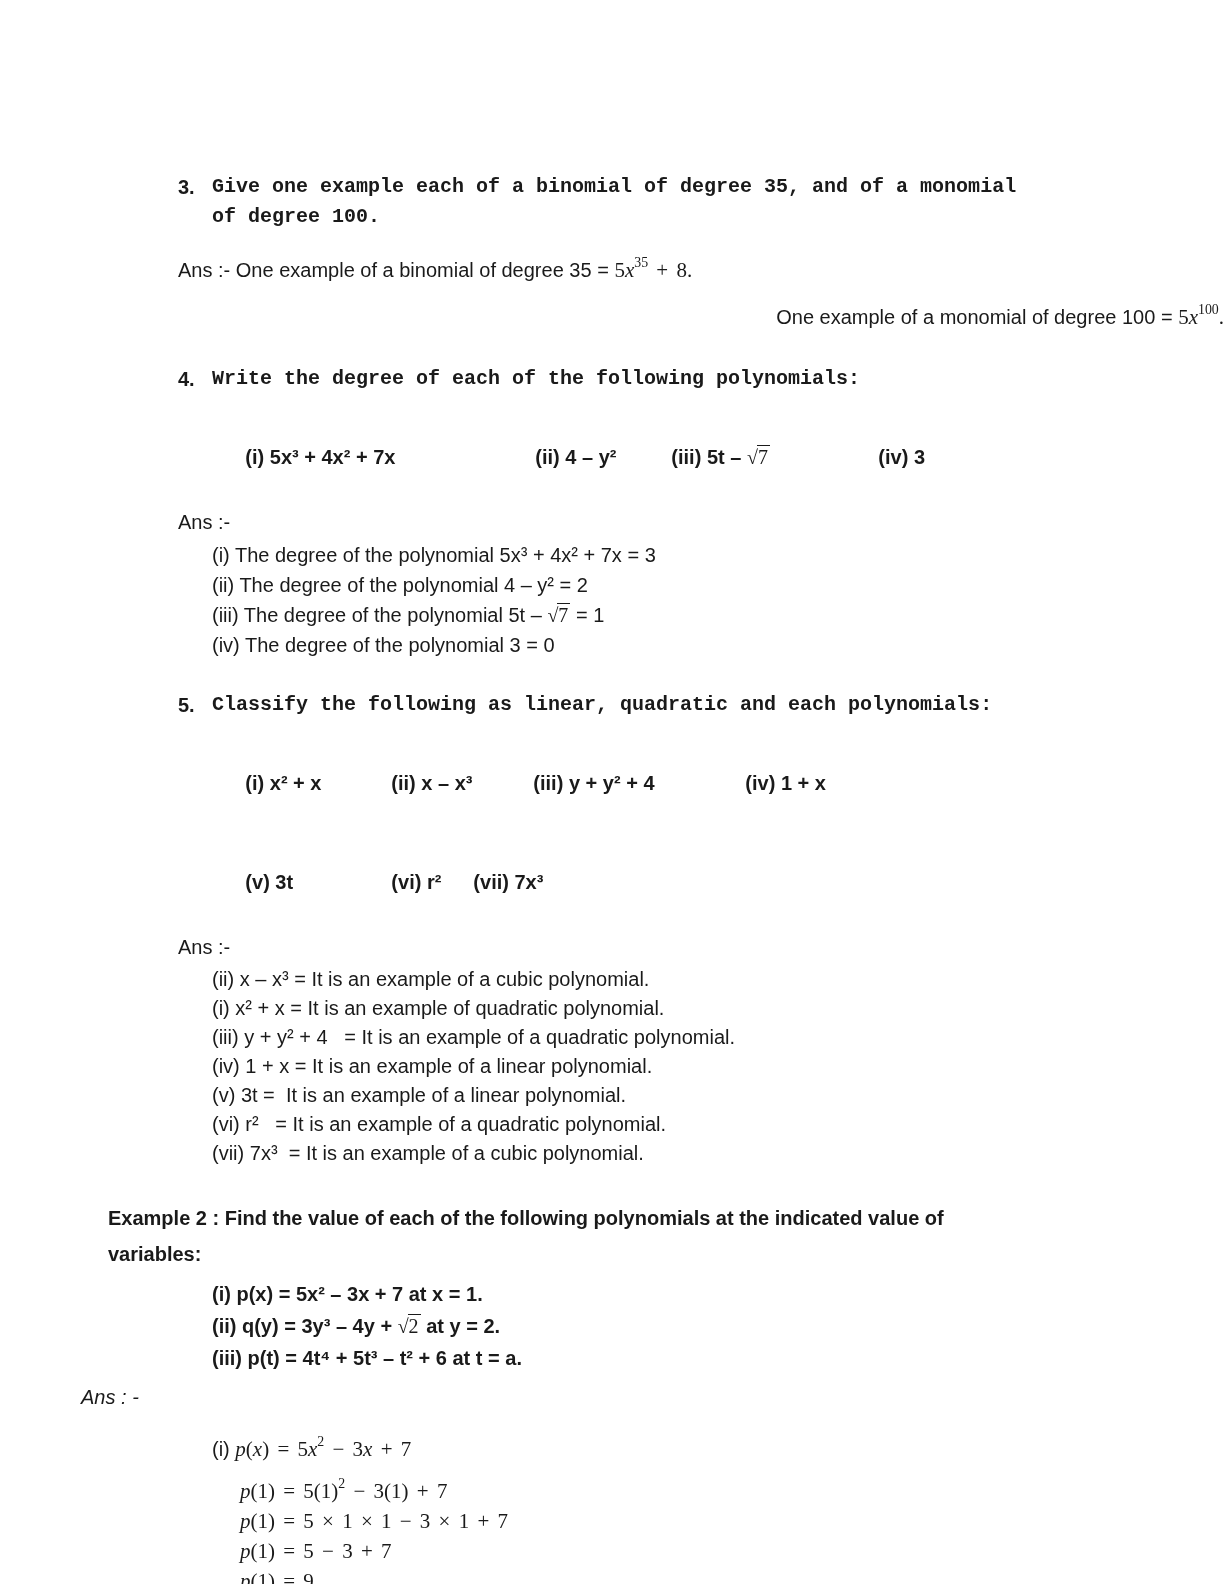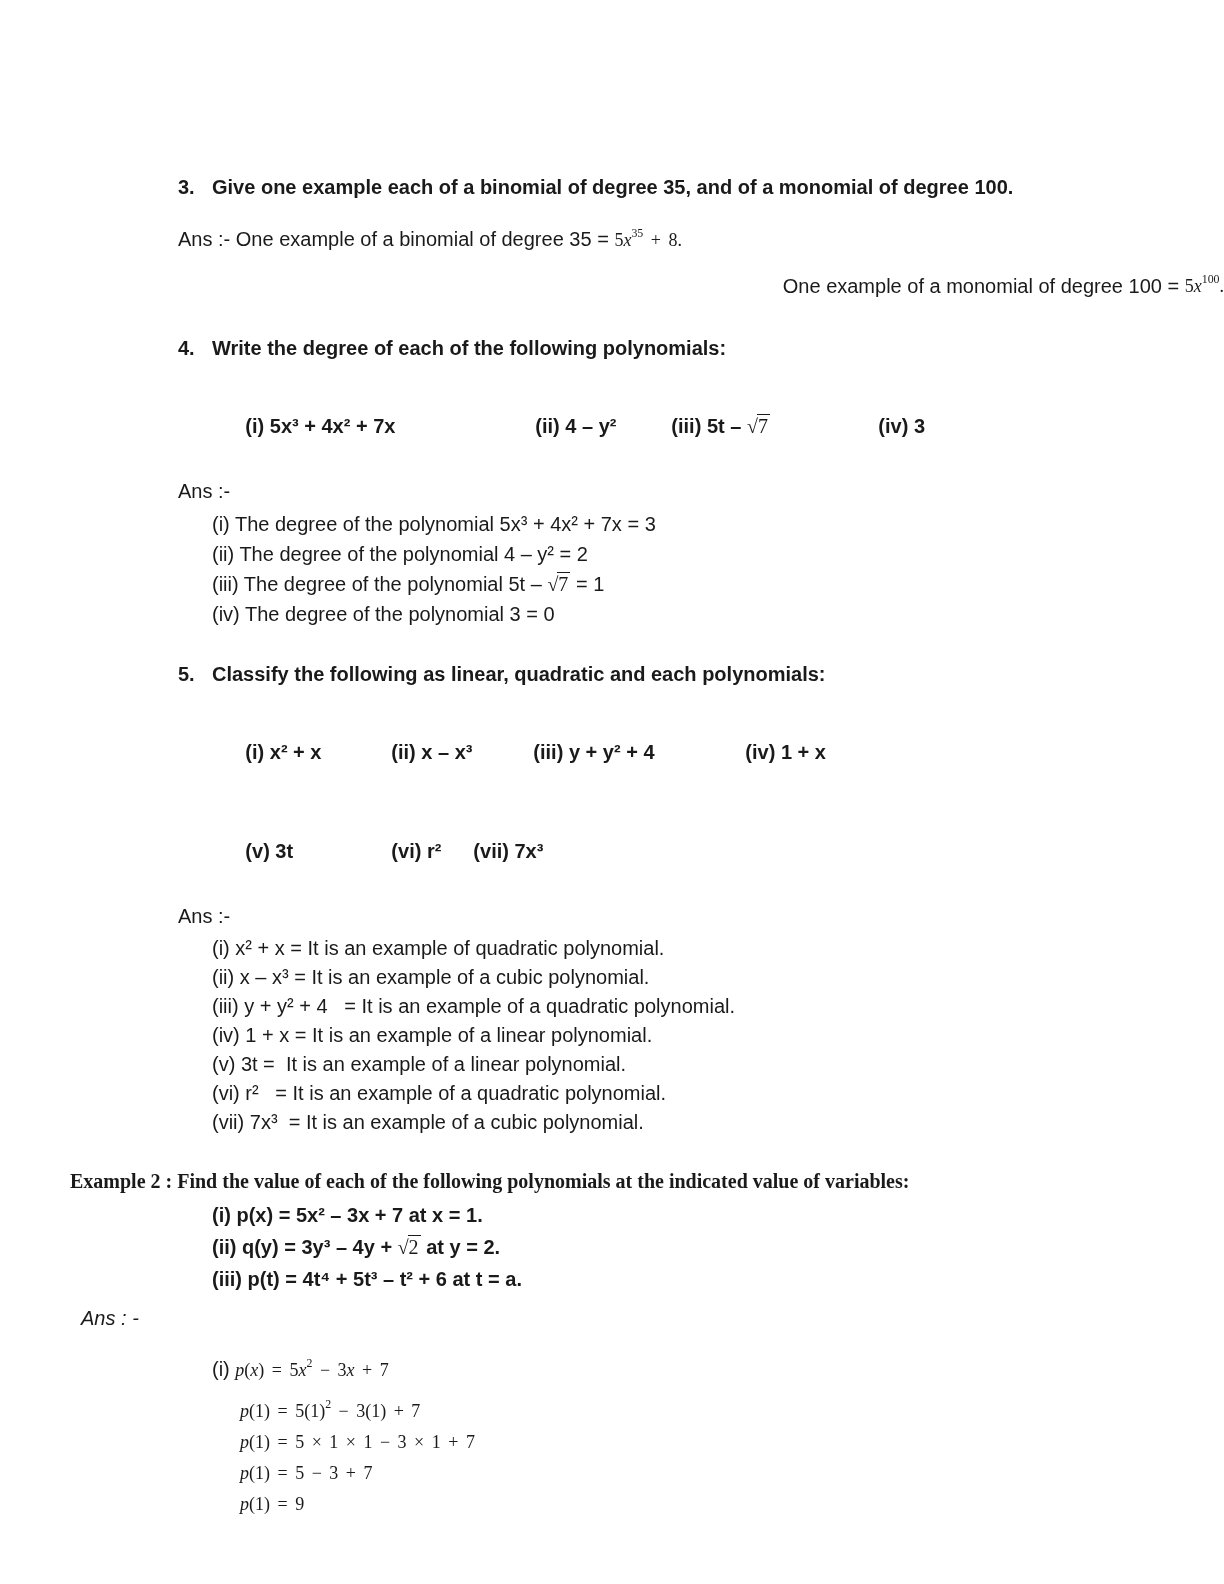--- a/index.html
+++ b/index.html
@@ -15,21 +15,21 @@
     box-sizing: border-box;
     padding-top: 172px;
     overflow: hidden;
   }
   .bold { font-weight: 700; }
   .pre { white-space: pre-wrap; }
 
   
   .q-head { display: flex; margin-left: 178px; line-height: 30px; margin-bottom: 14px; }
   .q-num { width: 34px; flex: 0 0 34px; }
-  .q-title { max-width: 838px; }
+  .q-title { max-width: 838px; font-family: Liberation Mono, monospace; }
 
   
   .q3-ans { margin-left: 178px; line-height: 34px; white-space: pre-wrap; }
   .q3-ans2 { margin-left: 245px; line-height: 34px; margin-top: 6px; white-space: pre-wrap; text-align: right; }
 
   
   .opt-row { margin-left: 212px; line-height: 33px; white-space: pre-wrap; }
   .opt { display: inline-block; }
   .q4o1 { width: 290px; } .q4o2 { width: 136px; } .q4o3 { width: 207px; }
   .q5o1 { width: 146px; } .q5o2 { width: 142px; } .q5o3 { width: 212px; }
@@ -38,29 +38,29 @@
   .ans-label { margin-left: 178px; line-height: 30px; }
   .ans-list { margin-top: 3px; }
   .ans-item { margin-left: 212px; line-height: 30px; white-space: pre-wrap; }
   .q5 .ans-item { line-height: 29px; }
 
   .sec-q4 { margin-top: 30px; }
   .sec-q5 { margin-top: 30px; }
 
   
   .sec-ex2 { margin-top: 32px; }
-  .ex-head { margin-left: 70px; max-width: 930px; line-height: 24px; font-family: Liberation Serif, serif; }
+  .ex-head { margin-left: 108px; max-width: 930px; line-height: 36px; }
   .ex-items { margin-top: 6px; }
   .ex-item { margin-left: 212px; line-height: 32px; white-space: pre-wrap; }
   .ex-ans-label { margin-left: 81px; line-height: 30px; margin-top: 8px; font-style: italic; }
 
   
   .math {
     font-family: "Liberation Serif", serif;
-    font-size: 18px;
+    font-size: 21px;
     word-spacing: 3px;
     white-space: pre-wrap;
   }
   .m-i { font-style: italic; }
   .m-s { font-size: 0.66em; vertical-align: 0.72em; letter-spacing: 0; }
   .m-rad { font-family: "Liberation Serif", serif; font-weight: 400; }
   .m-rand { border-top: 1.4px solid currentColor; padding: 0 2px 0 1px; margin-left: -1px; }
 
   .work-block { margin-top: 10px; }
   .work-first { margin-left: 212px; line-height: 40px; white-space: pre-wrap; }
@@ -105,22 +105,22 @@
       <span class="q-title">Classify the following as linear, quadratic and each polynomials:</span>
     </div>
     <div class="opt-row bold">
       <span class="opt q5o1">(i) x² + x</span><span class="opt q5o2">(ii) x – x³</span><span class="opt q5o3">(iii) y + y² + 4</span><span class="opt">(iv) 1 + x</span>
     </div>
     <div class="opt-row bold">
       <span class="opt q5o5">(v) 3t</span><span class="opt q5o6">(vi) r²</span><span class="opt">(vii) 7x³</span>
     </div>
     <div class="ans-label">Ans :-</div>
     <div class="ans-list">
+      <div class="ans-item">(ii) x – x³ = It is an example of a cubic polynomial.</div>
       <div class="ans-item">(i) x² + x = It is an example of quadratic polynomial.</div>
-      <div class="ans-item">(ii) x – x³ = It is an example of a cubic polynomial.</div>
       <div class="ans-item">(iii) y + y² + 4   = It is an example of a quadratic polynomial.</div>
       <div class="ans-item">(iv) 1 + x = It is an example of a linear polynomial.</div>
       <div class="ans-item">(v) 3t =  It is an example of a linear polynomial.</div>
       <div class="ans-item">(vi) r²   = It is an example of a quadratic polynomial.</div>
       <div class="ans-item">(vii) 7x³  = It is an example of a cubic polynomial.</div>
     </div>
   </section>
 
   <section class="sec-ex2">
     <div class="ex-head bold">Example 2 : Find the value of each of the following polynomials at the indicated value of variables:</div>

